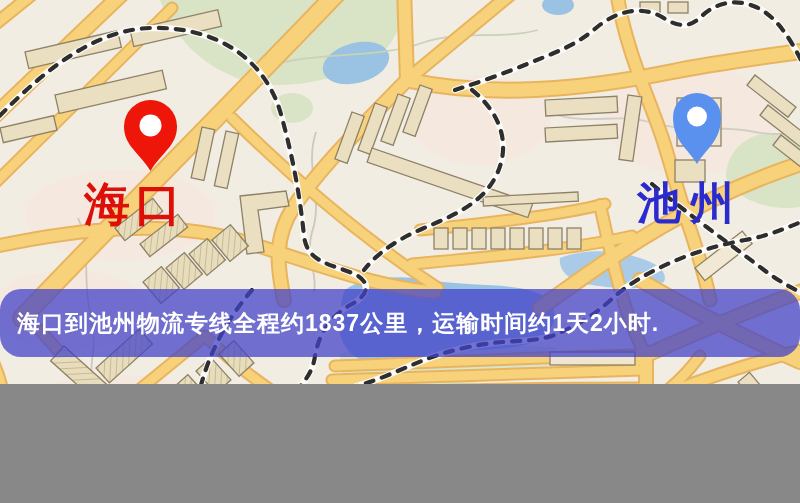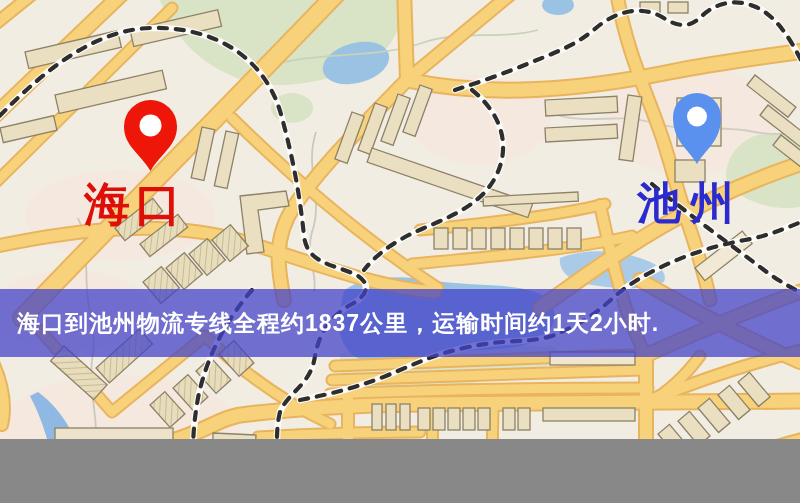--- a/index.html
+++ b/index.html
@@ -1,17 +1,17 @@
 <!DOCTYPE html>
 <html><head>
 <meta charset="utf-8">
 <style>
   html,body{margin:0;padding:0;background:#888;}
   .stage{
-    position:relative;width:800px;height:439px;overflow:hidden;
+    position:relative;width:800px;height:384px;overflow:hidden;
     font-family:"Liberation Sans","DejaVu Sans",sans-serif;
     background:#f2ede3;
   }
   .stage svg{position:absolute;left:0;top:0;}
   .city-label{
     position:absolute;font-weight:900;line-height:1;
     letter-spacing:5px;white-space:nowrap;user-select:none;
     text-shadow:0 0 1px rgba(255,255,255,.25);
   }
   #origin-label{left:84px;top:181px;font-size:46px;}
@@ -242,17 +242,17 @@
   </g>
   <g>
     <path d="M697,164 C687.5,148 673,141 673,117 A24,24 0 1 1 721,117 C721,141 706.5,148 697,164 Z" fill="#5a90ee"></path>
     <circle cx="697" cy="116.5" r="10" fill="#ffffff"></circle>
   </g>
 </svg>
 
 <div class="city-label" id="origin-label" style="color: rgb(221, 15, 6);">海口</div>
 <div class="city-label" id="dest-label" style="color: rgb(42, 42, 206); text-align: center;">池州</div>
 
-<div class="route-banner" style="background: rgba(66, 66, 200, 0.74); color: rgb(255, 255, 255);">
+<div class="route-banner" style="background: rgba(66, 66, 200, 0.74); color: rgb(255, 255, 255); border-radius: 21px;">
   <span>海口到池州物流专线全程约1837公里，运输时间约1天2小时.</span>
 </div>
 
 </div>
 
 </body></html>

